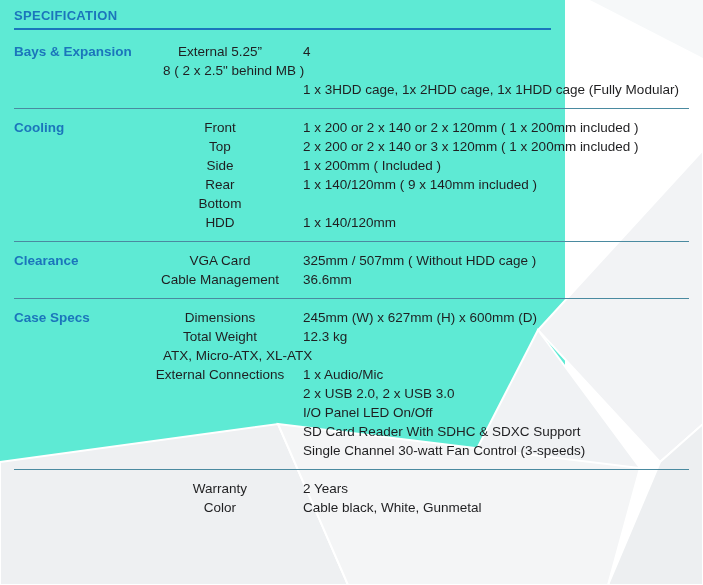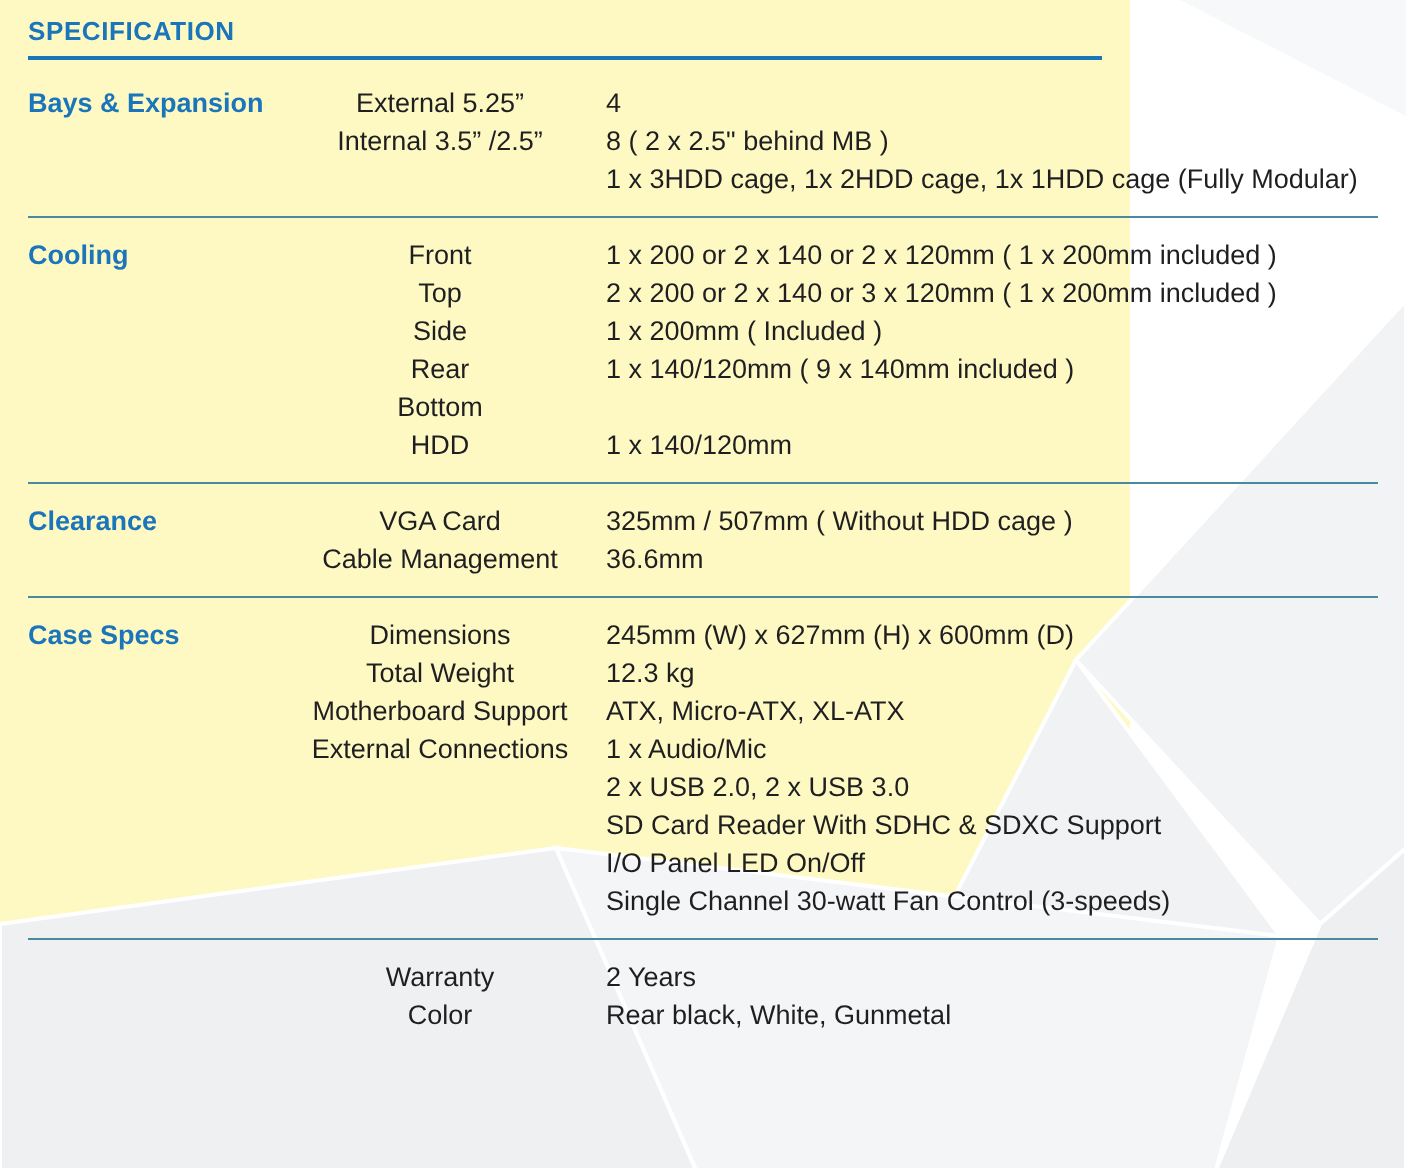--- a/index.html
+++ b/index.html
@@ -11,21 +11,21 @@
   html, body {
     width: 703px; height: 585px;
     background: #ffffff;
     font-family: "Liberation Sans", sans-serif;
     color: var(--text);
     overflow: hidden;
   }
   .page {
     position: relative;
     width: 565px; height: 585px;
-    background: #fef9c3;
+    background: #5eead4;
   }
   .bg-deco {
     position: absolute;
     left: 0; top: 0;
     width: 703px; height: 585px;
     z-index: 0;
   }
   .content {
     position: relative;
     z-index: 1;
@@ -98,21 +98,20 @@
     <div class="spec-table">
   <div class="spec-section">
     <div class="section-name">Bays &amp; Expansion</div>
     <div class="rows">
   <div class="row">
     <div class="label">External 5.25”</div>
     <div class="value">4</div>
   </div>
 
   <div class="row">
-    <div class="label">Internal 3.5” /2.5”</div>
     <div class="value">8 ( 2 x 2.5" behind MB )</div>
   </div>
 
   <div class="row">
     <div class="label"></div>
     <div class="value">1 x 3HDD cage, 1x 2HDD cage, 1x 1HDD cage (Fully Modular)</div>
   </div>
 </div>
   </div>
 
@@ -174,61 +173,60 @@
     <div class="value">245mm (W) x 627mm (H) x 600mm (D)</div>
   </div>
 
 
   <div class="row">
     <div class="label">Total Weight</div>
     <div class="value">12.3 kg</div>
   </div>
 
   <div class="row">
-    <div class="label">Motherboard Support</div>
     <div class="value">ATX, Micro-ATX, XL-ATX</div>
   </div>
 
   <div class="row">
     <div class="label">External Connections</div>
     <div class="value">1 x Audio/Mic</div>
   </div>
 
   <div class="row">
     <div class="label"></div>
     <div class="value">2 x USB 2.0, 2 x USB 3.0</div>
   </div>
 
   <div class="row">
     <div class="label"></div>
+    <div class="value">I/O Panel LED On/Off</div>
+  </div>
+
+  <div class="row">
+    <div class="label"></div>
     <div class="value">SD Card Reader With SDHC &amp; SDXC Support</div>
-  </div>
-
-  <div class="row">
-    <div class="label"></div>
-    <div class="value">I/O Panel LED On/Off</div>
   </div>
 
   <div class="row">
     <div class="label"></div>
     <div class="value">Single Channel 30-watt Fan Control (3-speeds)</div>
   </div>
 </div>
   </div>
 
   <div class="spec-section">
     <div class="section-name"></div>
     <div class="rows">
   <div class="row">
     <div class="label">Warranty</div>
     <div class="value">2 Years</div>
   </div>
 
   <div class="row">
     <div class="label">Color</div>
-    <div class="value">Rear black, White, Gunmetal</div>
+    <div class="value">Cable black, White, Gunmetal</div>
   </div>
 </div>
   </div>
 </div>
   </div>
 
 </div>
 
 </body></html>

